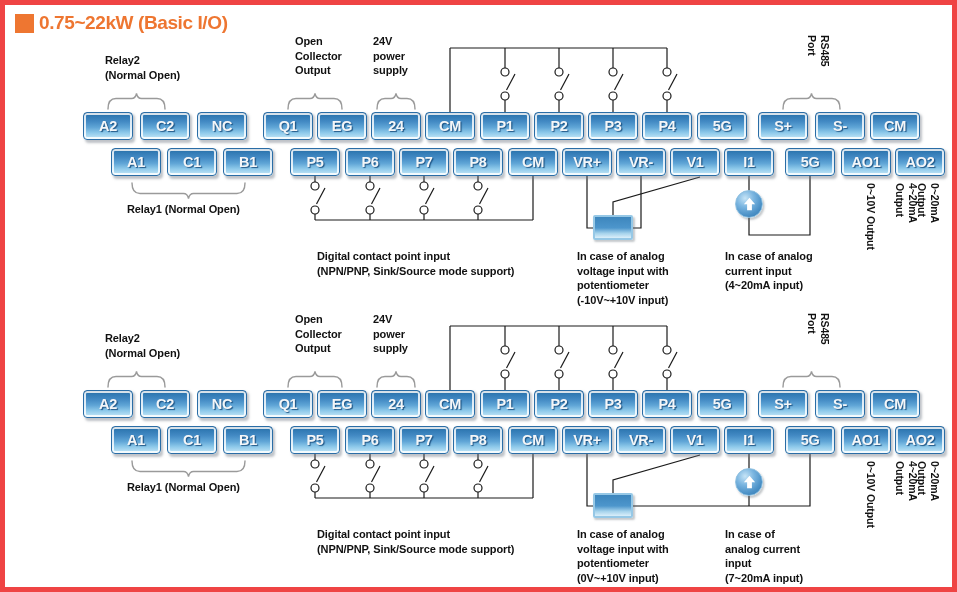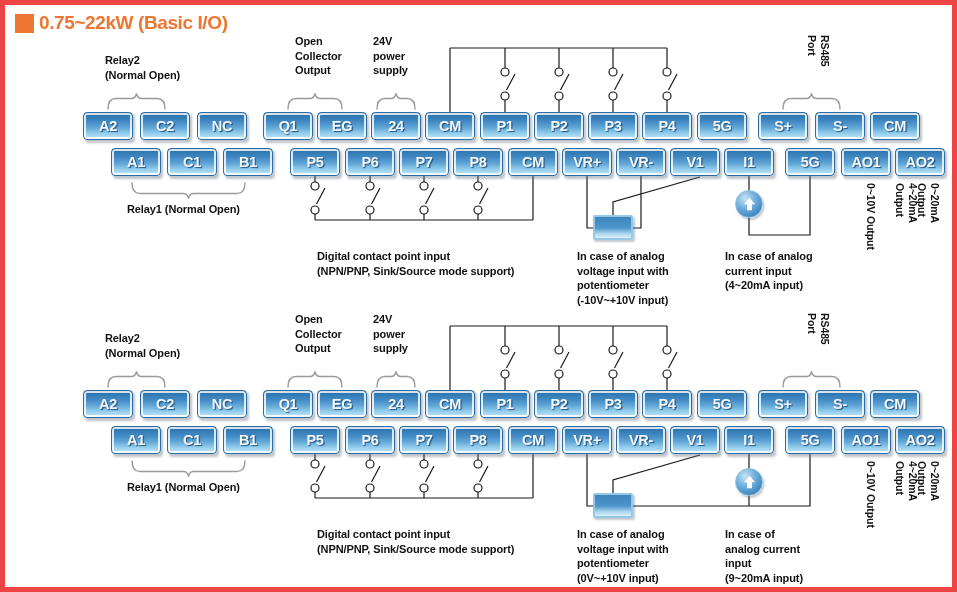--- a/index.html
+++ b/index.html
@@ -250,21 +250,21 @@
     <div class="lbl" style="left:122px;top:197px">Relay1 (Normal Open)</div>
     <div class="lbl" style="left:312px;top:244px">Digital contact point input
 (NPN/PNP, Sink/Source mode support)</div>
     <div class="lbl" style="left:572px;top:244px">In case of analog
 voltage input with
 potentiometer
 (0V~+10V input)</div>
     <div class="lbl" style="left:720px;top:244px">In case of
 analog current
 input
-(9~20mA input)</div>
+(7~20mA input)</div>
     <div class="lbl rot" style="left:872px;top:178px">0~10V Output</div>
     <div class="lbl rot" style="left:914px;top:178px">4~20mA Output</div>
     <div class="lbl rot" style="left:936px;top:178px">0~20mA Output</div>
     <div class="pot" style="left:588px;top:210px"></div>
     <div class="csrc" style="left:730px;top:185px">
       <svg viewBox="0 0 28 28">
           <path d="M14 5 L21.5 13.5 H17.2 V21.5 H10.8 V13.5 H6.5 Z" fill="#ffffff"></path>
         </svg>
     </div>
   <div class="term" style="left: 78px; top: 107px;">A2</div>

